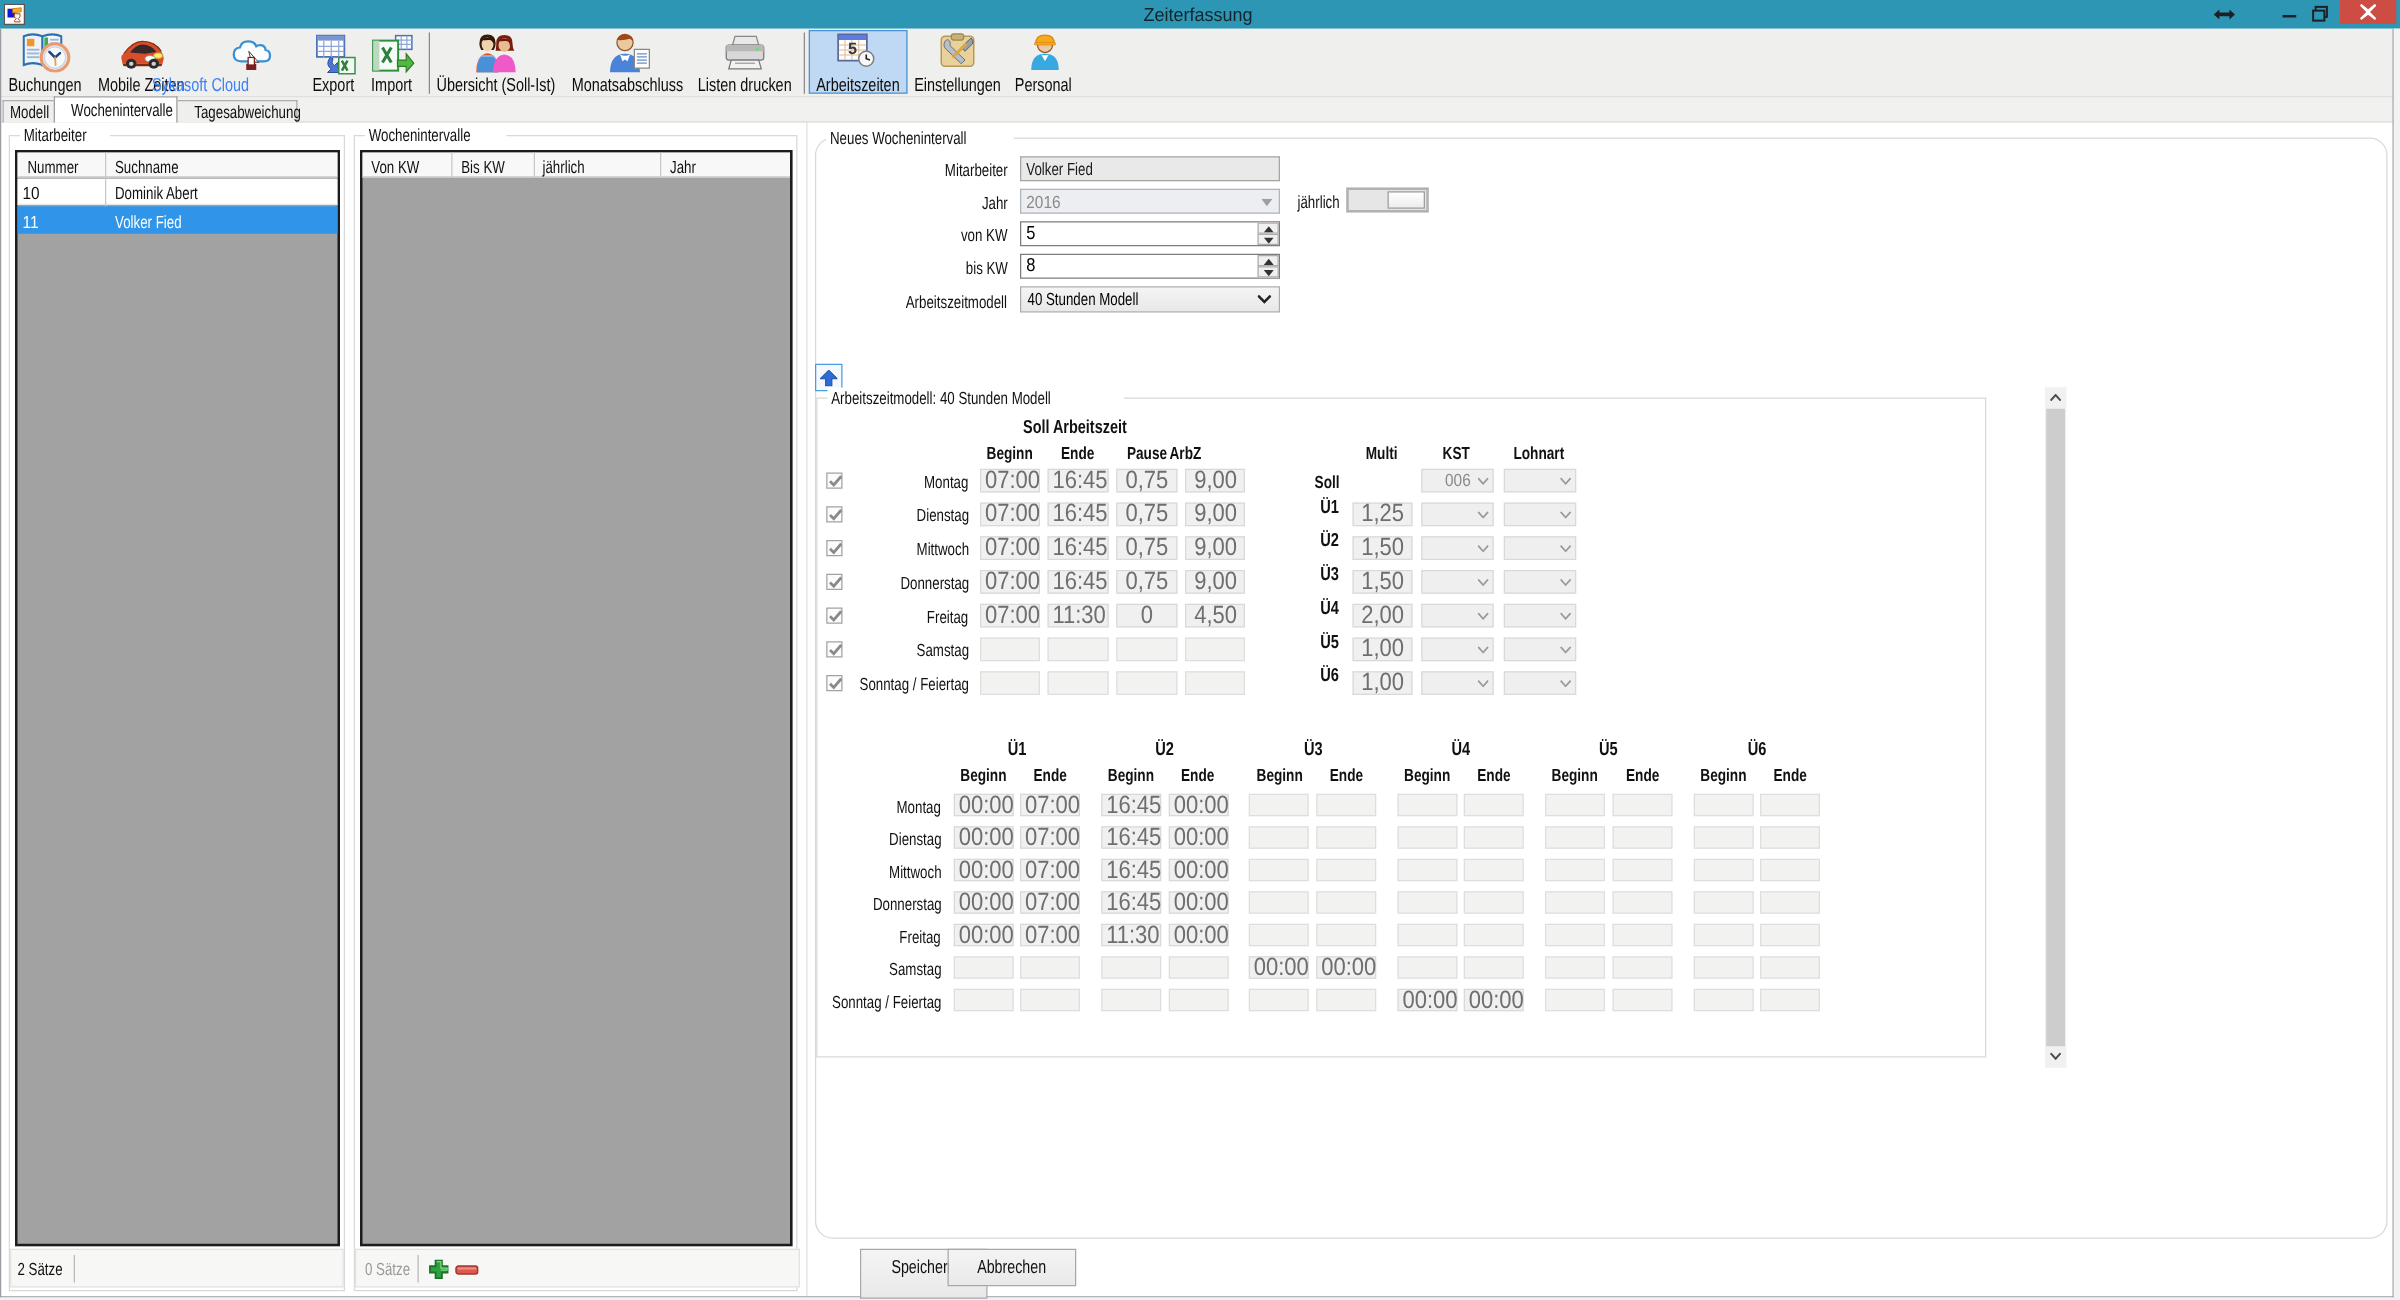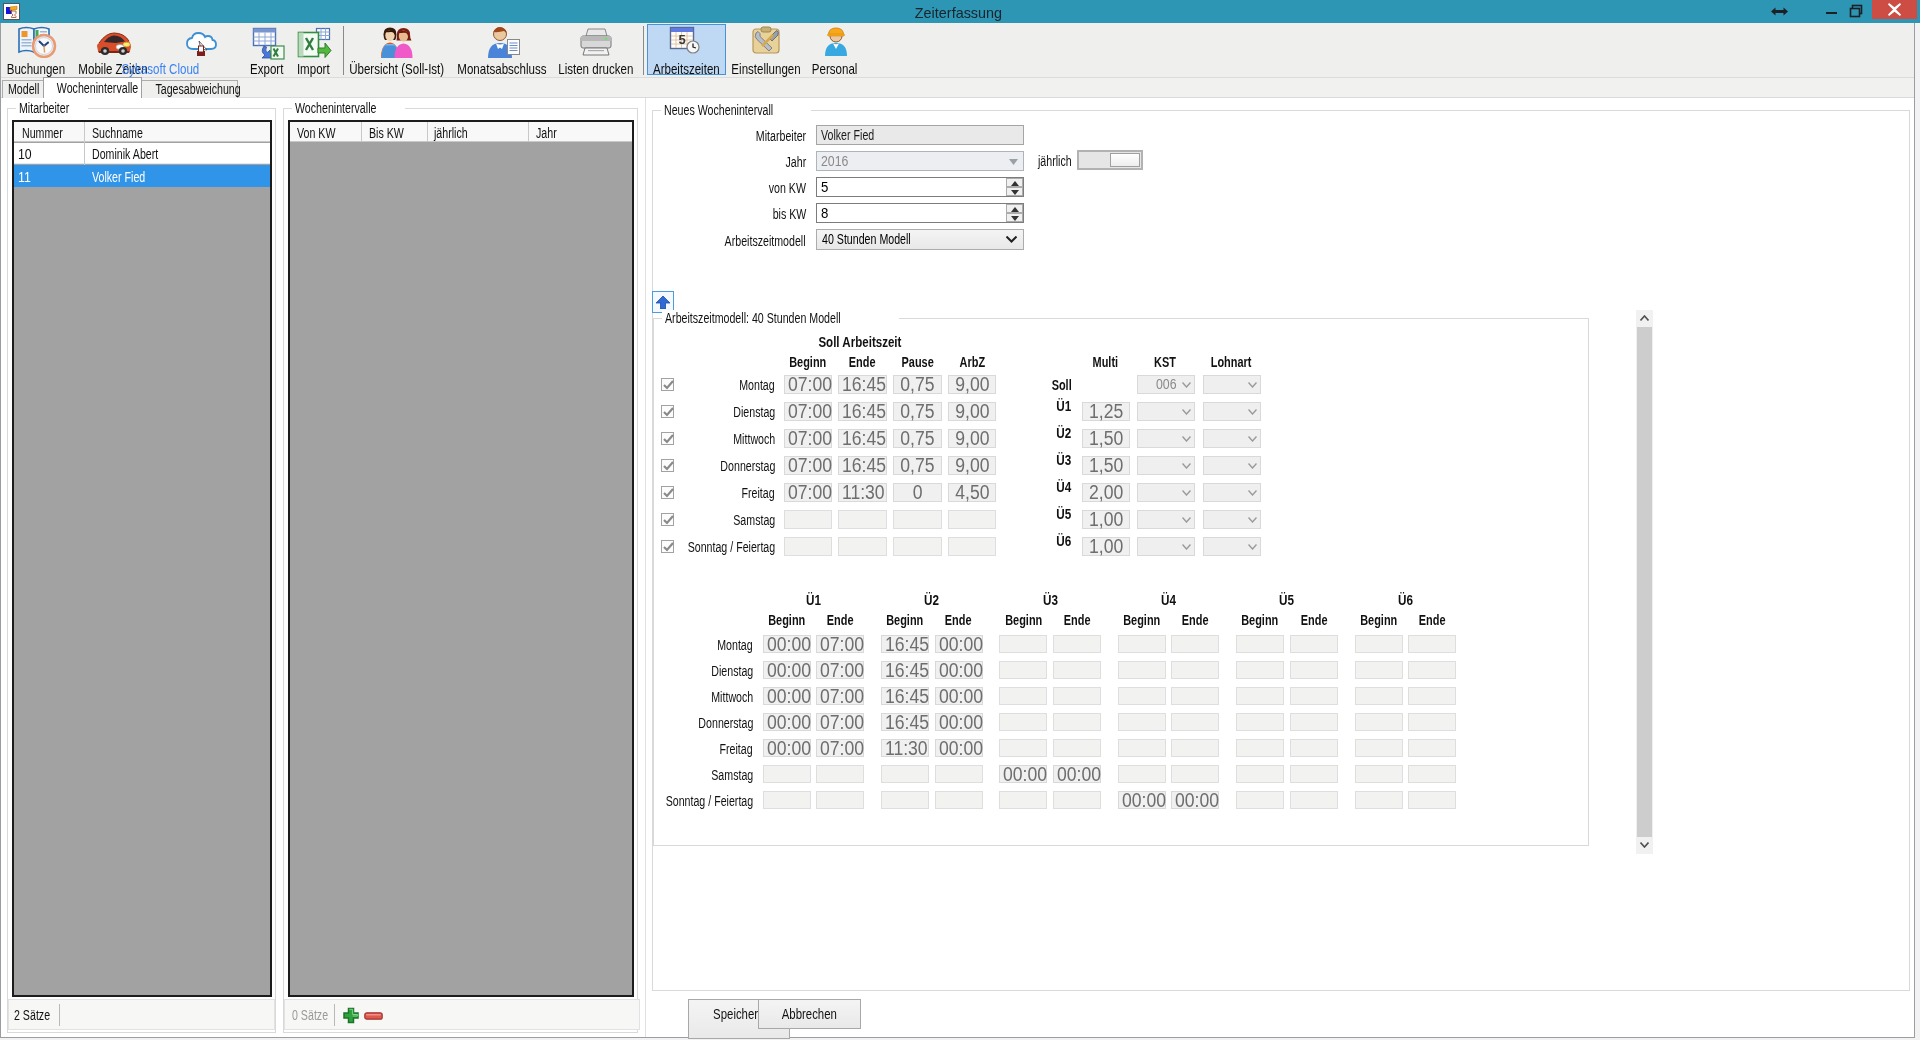--- a/index.html
+++ b/index.html
@@ -207,21 +207,21 @@
 <div class="lbl" style="left:292px;top:1007px;font-size:14px;font-weight:normal;color:#9a9a9a;"><span class="cL" style="transform:scaleX(0.76);">0 Sätze</span></div>
 <div class="abs" style="left:334px;top:1004px;width:1px;height:22px;background:#b9b9b9;"></div>
 <svg class="abs" style="left:342px;top:1007px;" width="18" height="17" viewBox="0 0 18 17">
 <path d="M6.5 1.5 h5 v4.5 h4.5 v5 h-4.5 v4.5 h-5 v-4.5 H2 v-5 h4.5 Z" fill="#2ca33c" stroke="#1c7428" stroke-width="1.5"></path>
 <path d="M7.3 2.3 h3.4 v5.2 h5 v1.5 h-5" fill="none" stroke="#7fd88a" stroke-width="1"></path>
 </svg>
 <svg class="abs" style="left:364px;top:1012px;" width="19" height="8" viewBox="0 0 19 8">
 <rect x="0.8" y="0.8" width="17.4" height="6.4" rx="2" fill="#e2574c" stroke="#a03830" stroke-width="1.2"></rect>
 <rect x="2" y="2" width="15" height="1.5" rx="0.7" fill="#f0908a"></rect>
 </svg>
-<div class="gb" style="left:652px;top:110px;width:1258px;height:881px;">
+<div class="gb" style="left:652px;top:110px;width:1258px;height:881px;border-radius:14px;">
     <b><span>Neues Wochenintervall</span></b>
   </div>
 <div class="lbl" style="left:606px;top:128px;width:200px;text-align:right;font-size:14px;font-weight:normal;color:#111;"><span class="cR" style="transform:scaleX(0.76);">Mitarbeiter</span></div>
 <div class="lbl" style="left:606px;top:154px;width:200px;text-align:right;font-size:14px;font-weight:normal;color:#111;"><span class="cR" style="transform:scaleX(0.76);">Jahr</span></div>
 <div class="lbl" style="left:606px;top:180px;width:200px;text-align:right;font-size:14px;font-weight:normal;color:#111;"><span class="cR" style="transform:scaleX(0.76);">von KW</span></div>
 <div class="lbl" style="left:606px;top:206px;width:200px;text-align:right;font-size:14px;font-weight:normal;color:#111;"><span class="cR" style="transform:scaleX(0.76);">bis KW</span></div>
 <div class="lbl" style="left:606px;top:233px;width:200px;text-align:right;font-size:14px;font-weight:normal;color:#111;"><span class="cR" style="transform:scaleX(0.76);">Arbeitszeitmodell</span></div>
 <div class="lbl" style="left:1038px;top:153px;font-size:14px;font-weight:normal;color:#111;"><span class="cL" style="transform:scaleX(0.76);">jährlich</span></div>
 <div class="abs" style="left:816px;top:125px;width:208px;height:20px;background:#e9e9e9;border:1px solid #a5a5a5;font-size:14px;color:#1a1a1a;line-height:18px;padding-left:4px;"><span class="cL">Volker Fied</span></div>
 <div class="abs" style="left:816px;top:151px;width:208px;height:20px;background:#eceef1;border:1px solid #aeb4bc;font-size:14px;color:#8a8a8a;line-height:18px;padding-left:4px;"><span class="c88L">2016</span>
@@ -266,21 +266,21 @@
       <path d="M7 0 L14 7 H9.5 V13 H4.5 V7 H0 Z" fill="#2e6bd4" stroke="#1e4ba8" stroke-width="0.8"></path>
     </svg>
   </div>
 <div class="gb" style="left:653px;top:318px;width:936px;height:528px;">
     <b><span>Arbeitszeitmodell: 40 Stunden Modell</span></b>
   </div>
 <div class="lbl" style="left:760px;top:333px;width:200px;text-align:center;font-size:15px;font-weight:bold;color:#111;"><span class="cC" style="transform:scaleX(0.77);">Soll Arbeitszeit</span></div>
 <div class="lbl" style="left:767.7px;top:354px;width:80px;text-align:center;font-size:14px;font-weight:bold;color:#111;"><span class="cC" style="transform:scaleX(0.78);">Beginn</span></div>
 <div class="lbl" style="left:822.5px;top:354px;width:80px;text-align:center;font-size:14px;font-weight:bold;color:#111;"><span class="cC" style="transform:scaleX(0.78);">Ende</span></div>
 <div class="lbl" style="left:877.2px;top:354px;width:80px;text-align:center;font-size:14px;font-weight:bold;color:#111;"><span class="cC" style="transform:scaleX(0.78);">Pause</span></div>
-<div class="lbl" style="left:932.0px;top:354px;width:80px;text-align:center;font-size:14px;font-weight:bold;color:#111;"><span class="cC" style="transform:scaleX(0.78);">ArbZ</span></div>
+<div class="lbl" style="left:932.0px;top:354px;width:80px;text-align:left;font-size:14px;font-weight:bold;color:#111;"><span class="cC" style="transform:scaleX(0.78);">ArbZ</span></div>
 <div class="lbl" style="left:1055px;top:354px;width:100px;text-align:center;font-size:14px;font-weight:bold;color:#111;"><span class="cC" style="transform:scaleX(0.78);">Multi</span></div>
 <div class="lbl" style="left:1115px;top:354px;width:100px;text-align:center;font-size:14px;font-weight:bold;color:#111;"><span class="cC" style="transform:scaleX(0.78);">KST</span></div>
 <div class="lbl" style="left:1181px;top:354px;width:100px;text-align:center;font-size:14px;font-weight:bold;color:#111;"><span class="cC" style="transform:scaleX(0.78);">Lohnart</span></div>
 <div class="cb" style="left:661px;top:378px;">
     <svg style="position:absolute;left:1px;top:1px;" width="11" height="10" viewBox="0 0 11 10">
       <path d="M1 5 L4 8 L10 1" fill="none" stroke="#8a8a8a" stroke-width="2.2"></path>
     </svg>
   </div>
 <div class="lbl" style="left:575px;top:377px;width:200px;text-align:right;font-size:14px;font-weight:normal;color:#111;"><span class="cR" style="transform:scaleX(0.76);">Montag</span></div>
 <div class="fld" style="left:783.5px;top:375px;width:48.5px;height:19px;line-height:17px;"><span class="c88C">07:00</span></div>

